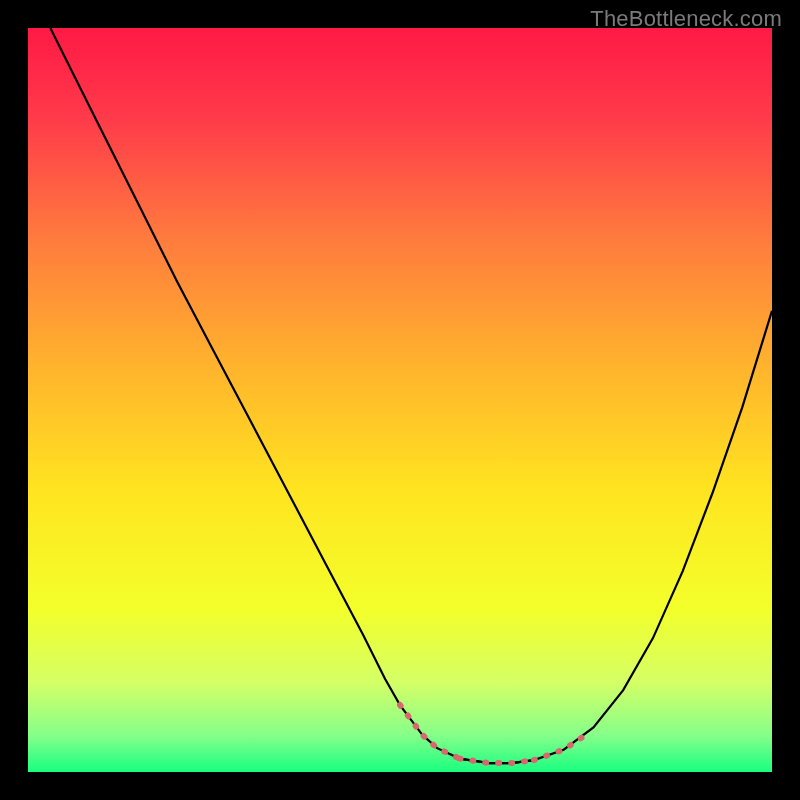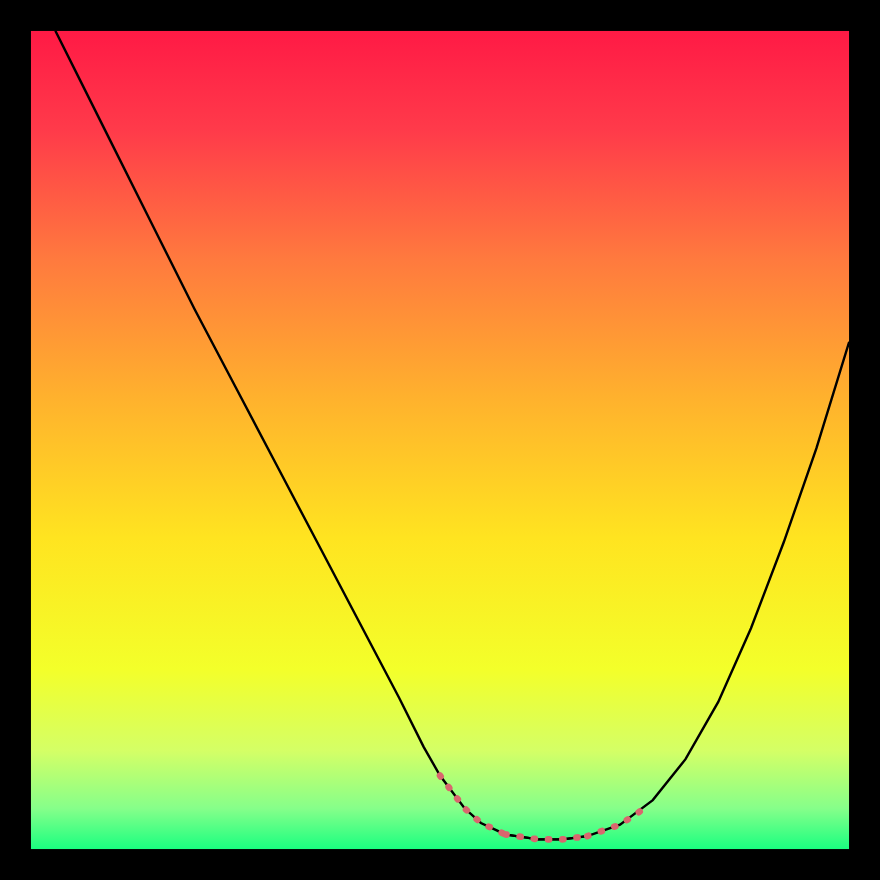--- a/index.html
+++ b/index.html
@@ -8,20 +8,21 @@
   .watermark { position: absolute; top: 6px; right: 18px; color: #7a7a7a; font-size: 22px; font-weight: 500; letter-spacing: 0.2px; z-index: 10; }
   .plot-area { position: absolute; left: 28px; top: 28px; width: 744px; height: 744px; }
   svg { display: block; }
   .dotted-segment { stroke: #d9676e; stroke-width: 6; stroke-linecap: round; stroke-dasharray: 1 12; fill: none; }
   .curve { stroke: #000; stroke-width: 2.2; fill: none; }
 </style>
 </head>
 <body>
 <div class="container">
 
+  <div class="watermark">TheBottleneck.com</div>
 
   <div class="plot-area">
     <svg id="chart-svg" width="744" height="744" viewBox="0 0 744 744">
       <defs>
         <linearGradient id="bg-grad" x1="0" y1="0" x2="0" y2="1">
           <stop id="g0" offset="0%" stop-color="#ff1a45"></stop>
           <stop id="g1" offset="12%" stop-color="#ff3a4a"></stop>
           <stop id="g2" offset="28%" stop-color="#ff7a3e"></stop>
           <stop id="g3" offset="45%" stop-color="#ffb22d"></stop>
           <stop id="g4" offset="62%" stop-color="#ffe420"></stop>

